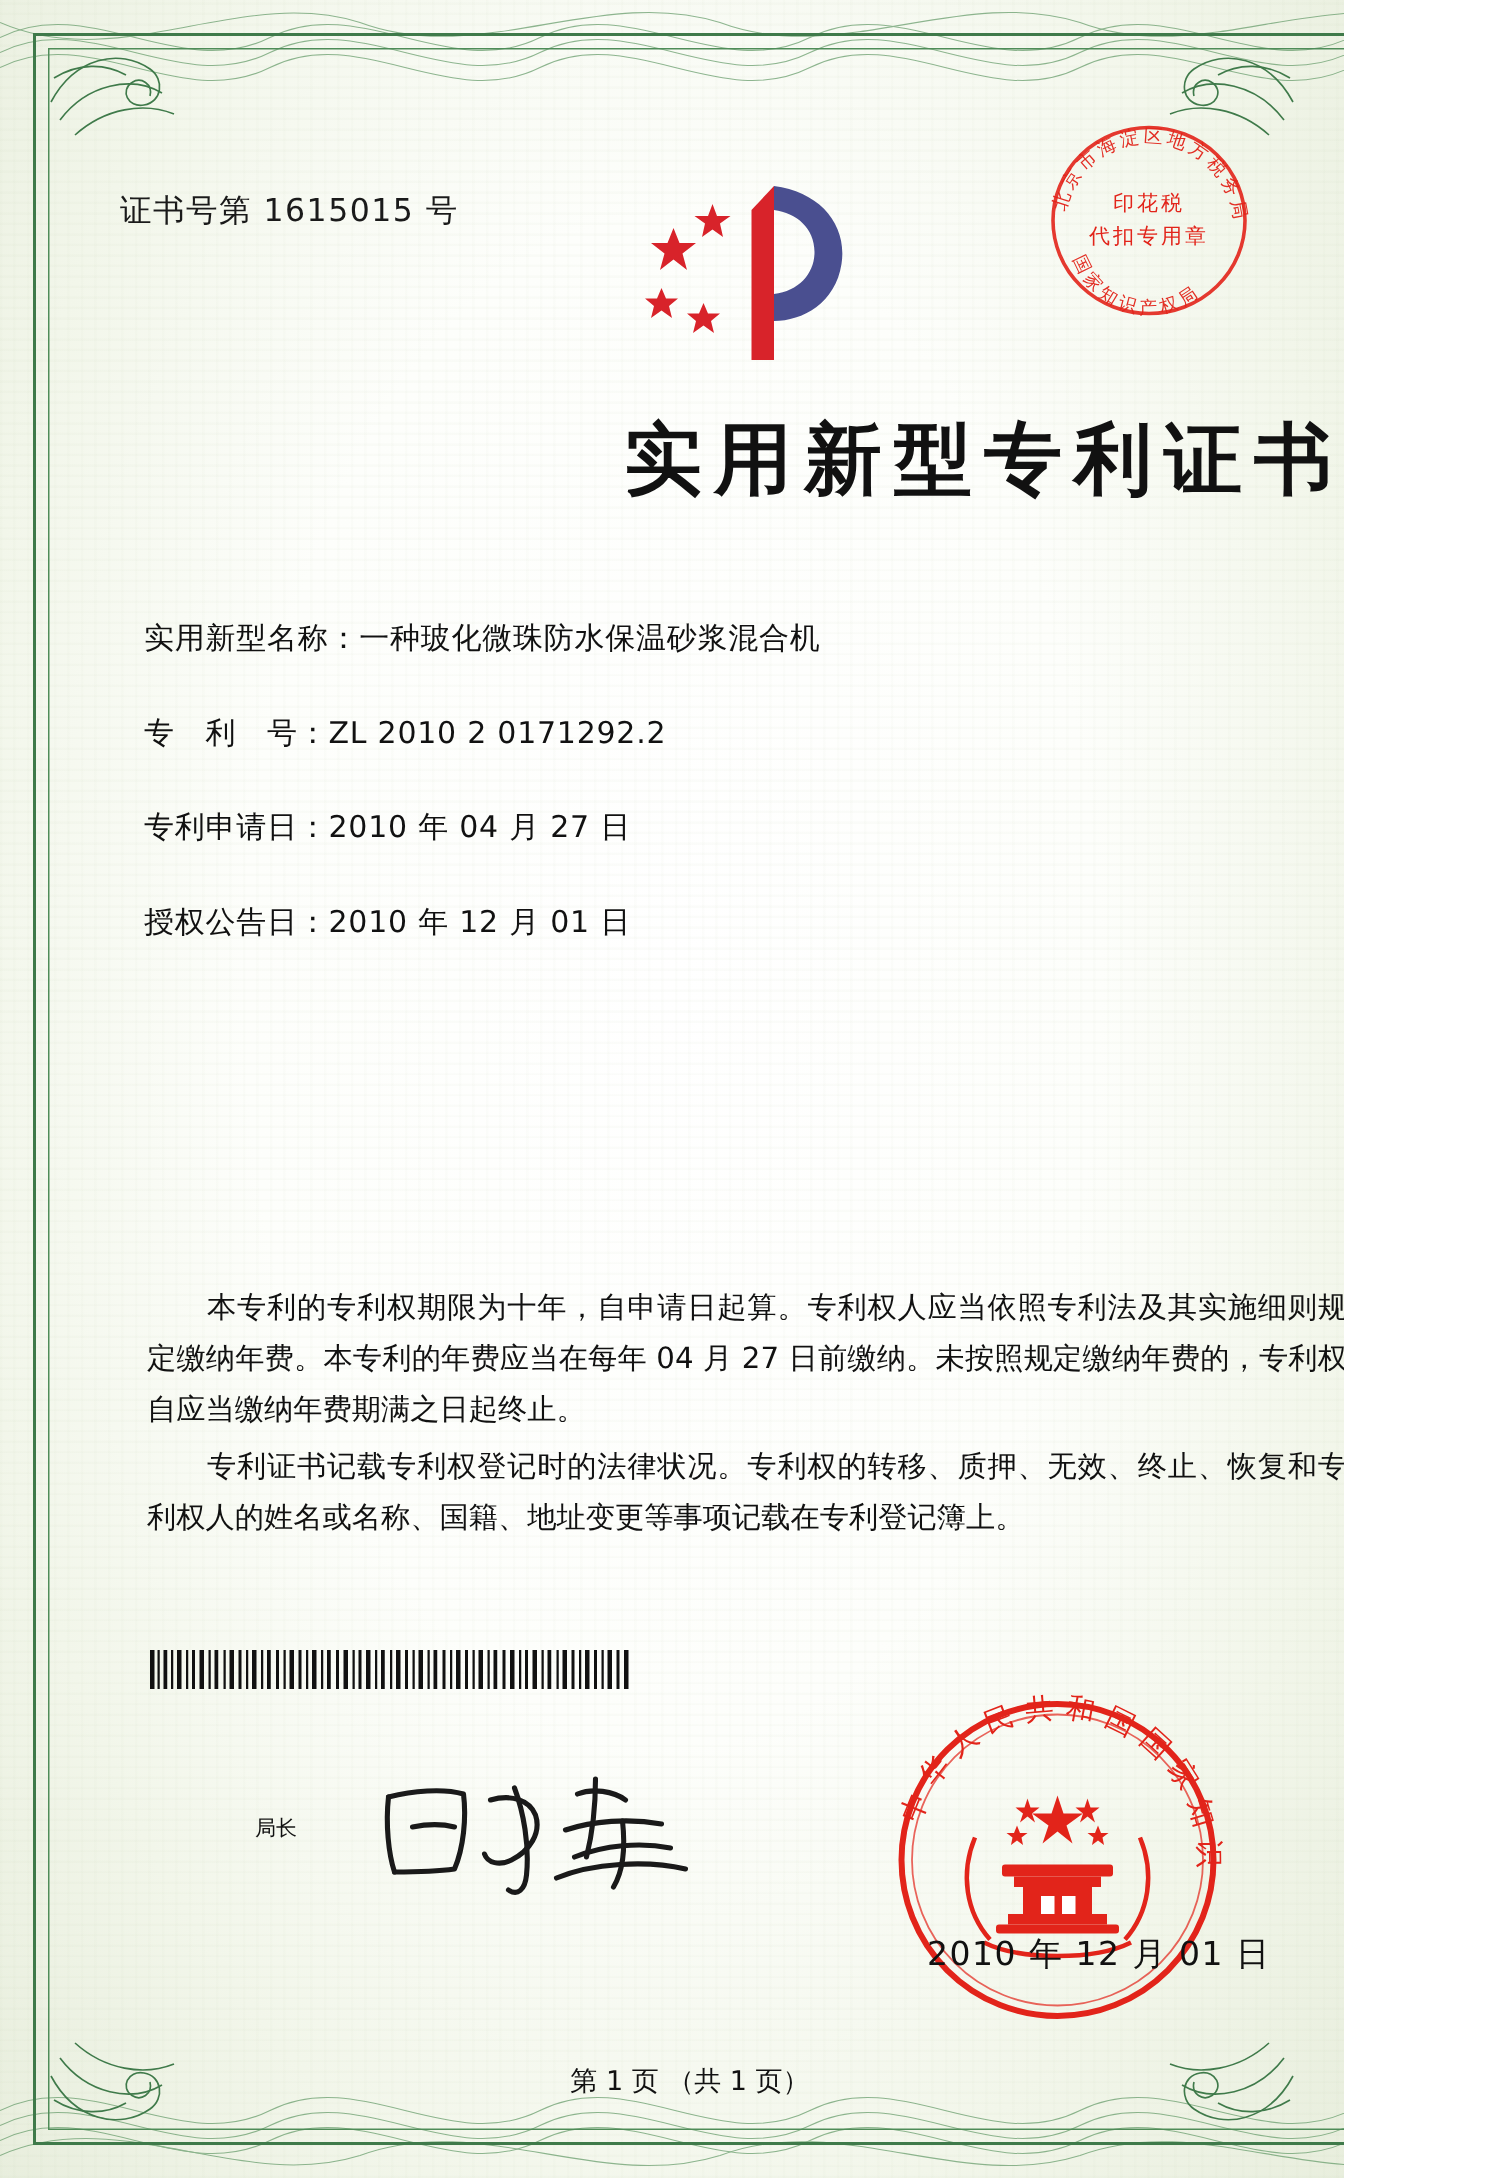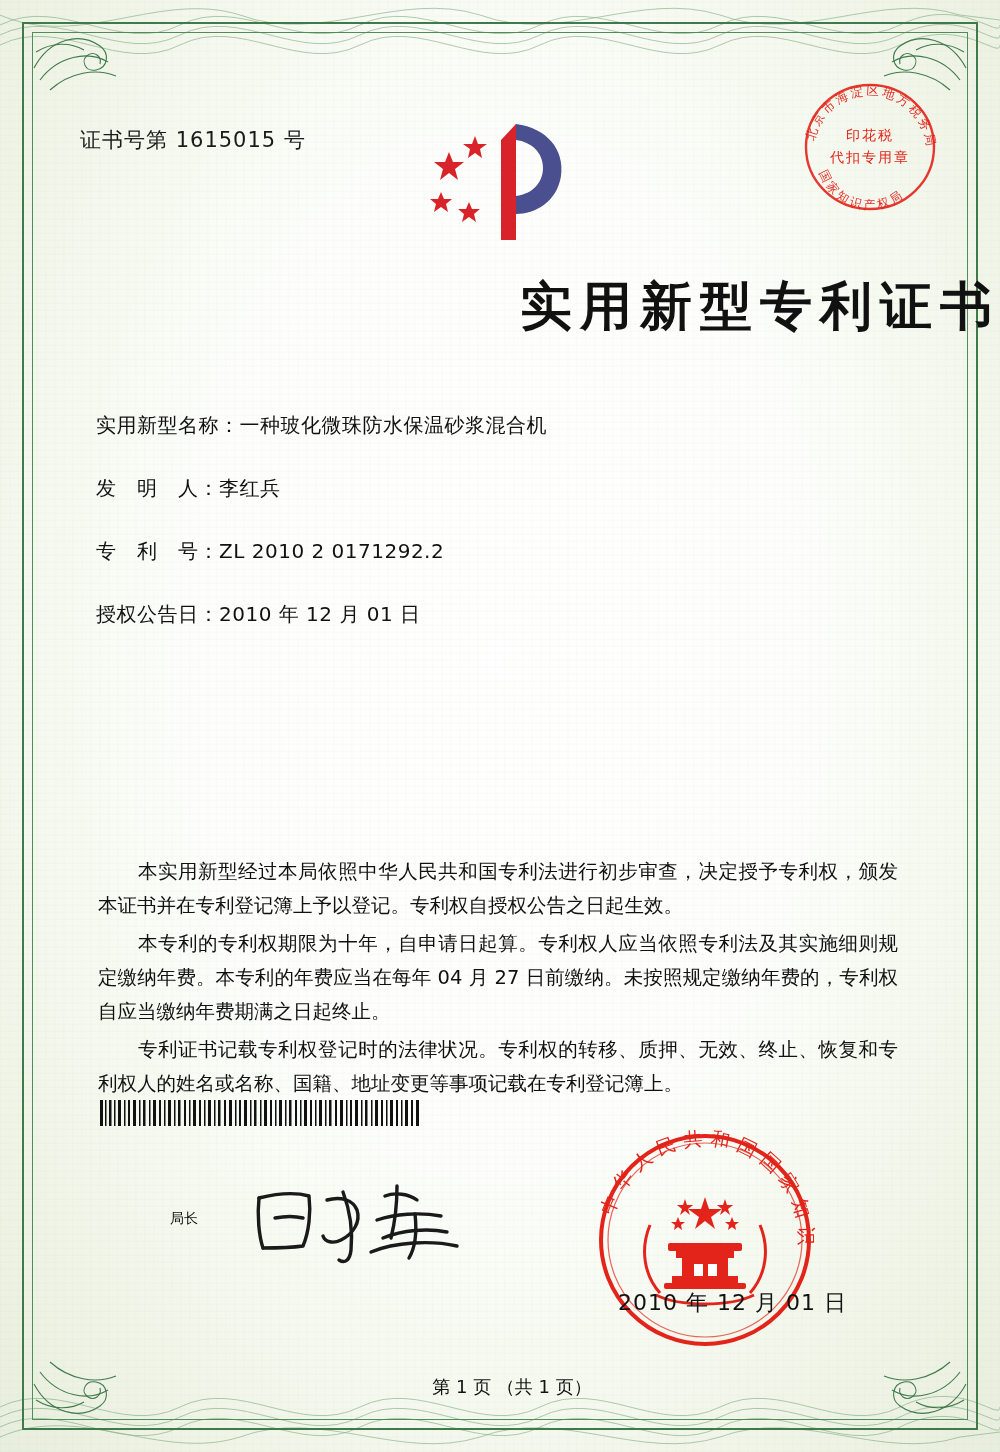--- a/index.html
+++ b/index.html
@@ -5,21 +5,21 @@
   html, body {
     margin: 0;
     padding: 0;
     background: #ffffff;
   }
   body {
     font-family: "Liberation Serif", "DejaVu Serif", serif;
   }
   .page {
     position: relative;
-    width: 1000px;
+    width: 896px;
     height: 1452px;
     overflow: hidden;
     background:
       radial-gradient(ellipse at 50% 45%, #ffffff 0%, #fdfefb 45%, #f2f6ea 75%, #e8eedd 100%);
   }
   
   .paper-texture {
     position: absolute;
     inset: 0;
     background:
@@ -283,32 +283,31 @@
     <text x="75" y="90" text-anchor="middle" font-size="14" fill="#e2241a" letter-spacing="2" font-family="'DejaVu Sans','Liberation Sans',sans-serif">代扣专用章</text>
   </svg>
 
   <div class="title">实用新型专利证书</div>
 
   <div class="fields">
     <div class="field-row">
       <span class="field-label">实用新型名称：</span><span class="field-value">一种玻化微珠防水保温砂浆混合机</span>
     </div>
     <div class="field-row">
-      <span class="field-label">发　明　人：</span><span class="field-value">李红兵</span>
+      <span class="field-label">专　利　号：</span><span class="field-value">ZL 2010 2 0171292.2</span>
     </div>
     <div class="field-row">
-      <span class="field-label">专　利　号：</span><span class="field-value">ZL 2010 2 0171292.2</span>
+      <span class="field-label">专利申请日：</span><span class="field-value">2010 年 04 月 27 日</span>
     </div>
     <div class="field-row">
       <span class="field-label">授权公告日：</span><span class="field-value">2010 年 12 月 01 日</span>
     </div>
   </div>
 
   <div class="body-text">
-    <p>本实用新型经过本局依照中华人民共和国专利法进行初步审查，决定授予专利权，颁发本证书并在专利登记簿上予以登记。专利权自授权公告之日起生效。</p>
     <p>本专利的专利权期限为十年，自申请日起算。专利权人应当依照专利法及其实施细则规定缴纳年费。本专利的年费应当在每年 04 月 27 日前缴纳。未按照规定缴纳年费的，专利权自应当缴纳年费期满之日起终止。</p>
     <p>专利证书记载专利权登记时的法律状况。专利权的转移、质押、无效、终止、恢复和专利权人的姓名或名称、国籍、地址变更等事项记载在专利登记簿上。</p>
   </div>
 
   <svg class="barcode" viewBox="0 0 320 26" preserveAspectRatio="none">
     <g fill="#111">
       <rect x="0" y="0" width="3" height="26"></rect>
         <rect x="5" y="0" width="1.5" height="26"></rect>
       <rect x="9" y="0" width="2.5" height="26"></rect>
         <rect x="14" y="0" width="1.5" height="26"></rect>

